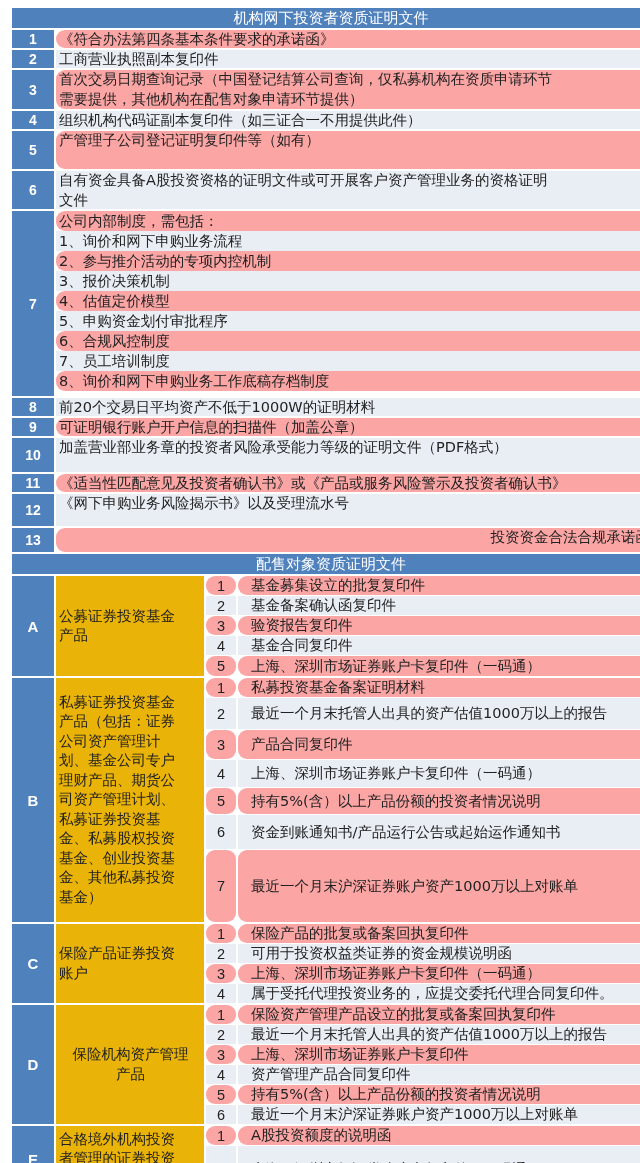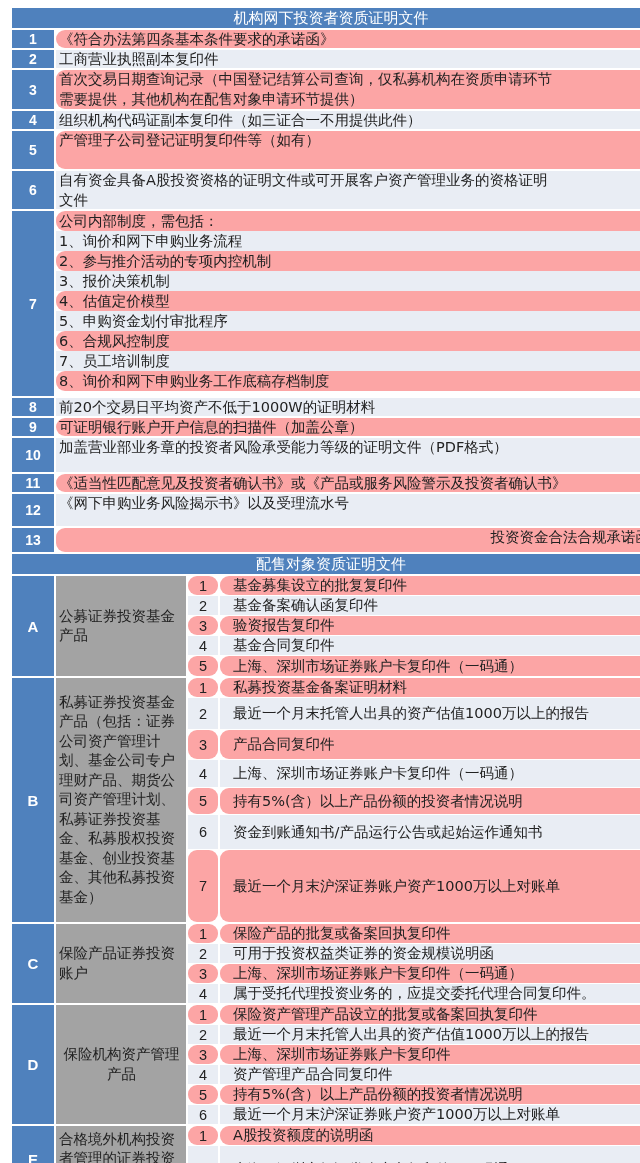--- a/index.html
+++ b/index.html
@@ -13,21 +13,21 @@
          font-size: 14px; display: flex; align-items: center; justify-content: center;
          font-family: "Liberation Sans", sans-serif; margin-right: 2px; }
   .txt { flex: 1; font-size: 14.5px; color: #222; padding-left: 3px; white-space: nowrap;
          overflow: hidden; line-height: 19.5px; }
   .dark { background: #fca5a5; border-radius: 9px; }
   .light { background: #e9edf4; }
   .sublines { flex: 1; display: flex; flex-direction: column; }
   .subline { font-size: 14.5px; color: #222; padding-left: 3px; height: 20px; line-height: 20px; white-space: nowrap; }
   .sec { display: flex; margin-bottom: 2px; }
   .sec .num { font-size: 15px; }
-  .cat { width: 130px; flex: none; background: #a3a3a3; color: #222; font-size: 14.5px;
+  .cat { width: 148px; flex: none; background: #eab308; color: #222; font-size: 14.5px;
          line-height: 19.5px; padding: 0 2px 0 3px; display: flex; align-items: center;
          margin-right: 2px; box-sizing: border-box; }
   .cat.center { justify-content: center; text-align: center; }
   .cat.top { align-items: center; }
   .items { flex: 1; display: flex; flex-direction: column; }
   .item { display: flex; margin-bottom: 1px; }
   .item:last-child { margin-bottom: 0; }
   .ino { width: 30px; flex: none; text-align: center; font-size: 14.5px; color: #222;
          display: flex; align-items: center; justify-content: center; margin-right: 2px;
          font-family: "Liberation Sans", sans-serif; }

